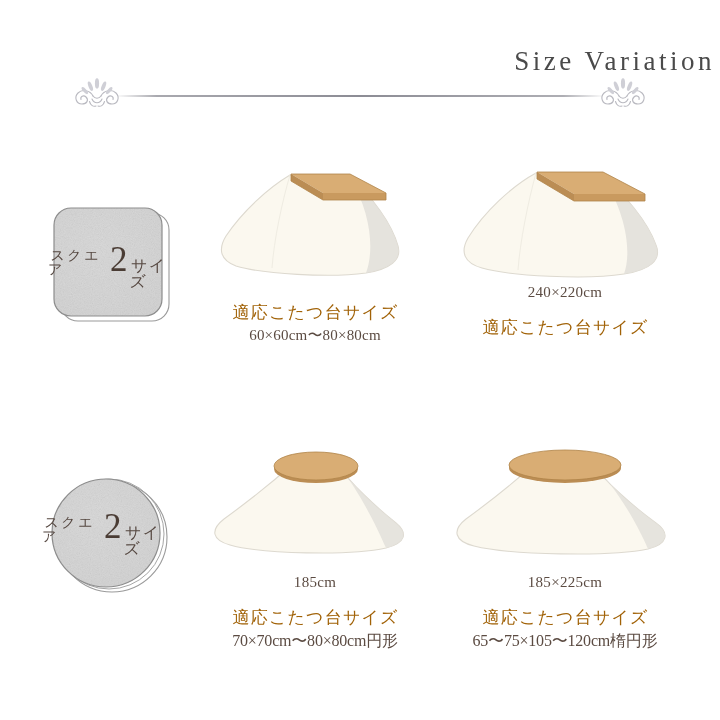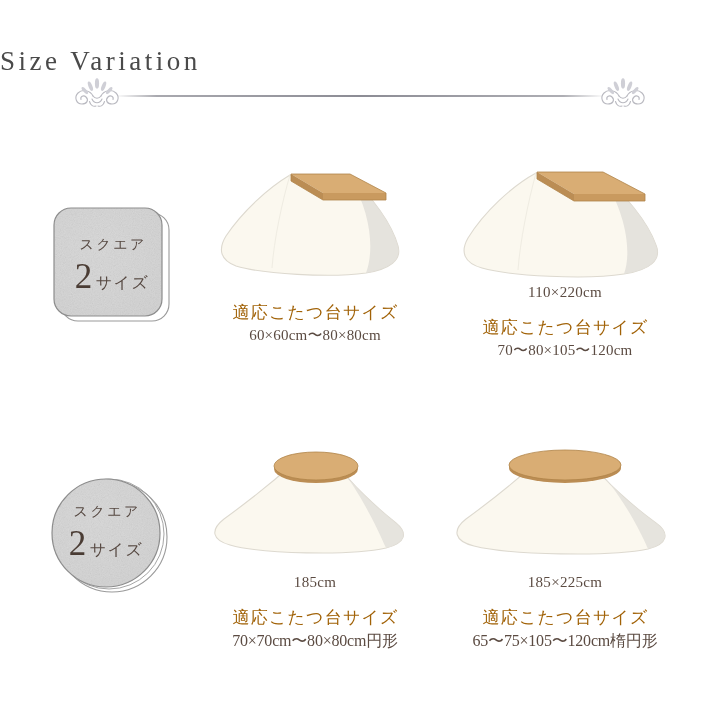--- a/index.html
+++ b/index.html
@@ -26,21 +26,21 @@
     left: 0;
     top: 0;
     width: 720px;
     height: 120px;
   }
   .title {
     position: absolute;
     left: 0;
     top: 48px;
     width: 715px;
-    text-align: left;
+    text-align: right;
     font-family: "Liberation Serif", "DejaVu Serif", serif;
     font-size: 27px;
     letter-spacing: 3.5px;
     color: #4a4a4a;
     font-weight: 400;
     line-height: 1;
   }
   .divider-wrap {
     position: absolute;
     left: 0;
@@ -88,21 +88,21 @@
   .badge-square { left: 48px; top: 62px; }
   .badge-round  { left: 46px; top: 42px; }
 
   .badge-label {
     position: absolute;
     left: 0;
     top: 0;
     width: 128px;
     height: 128px;
     display: flex;
-    flex-direction: column;
+    flex-direction: row;
     align-items: center;
     justify-content: center;
     color: #4e4038;
     z-index: 4;
   }
   .badge-label .kana {
     font-family: "Liberation Serif", "DejaVu Serif", serif;
     font-size: 14px;
     letter-spacing: 2.5px;
     text-indent: 2.5px;
@@ -298,23 +298,22 @@
           <path d="M162 36 C184 53, 208 82, 216 105 C222 120, 210 130, 184 134
                    C192 112, 186 72, 162 36 Z" fill="#e2e0da" opacity="0.9"></path>
           <path d="M96 33 C88 62, 80 102, 78 130" fill="none" stroke="#efece2" stroke-width="1"></path>
           <path d="M97 32 L163 32 L205 54 L134 54 Z" fill="#d9ad74"></path>
           <path d="M134 54 L205 54 L205 61 L134 61 Z" fill="#c99a5f"></path>
           <path d="M97 32 L134 54 L134 61 L97 39 Z" fill="#bb8d54"></path>
           <path d="M97 32 L163 32 L205 54 L205 61 L134 61 L97 39 Z" fill="none" stroke="#b08449" stroke-width="0.8"></path>
         </svg>
       </div>
       <div class="captions">
-        <div class="size-main">110×220cm</div>
+        <div class="size-main">240×220cm</div>
         <div class="fit-label">適応こたつ台サイズ</div>
-        <div class="fit-value">70〜80×105〜120cm</div>
       </div>
     </div>
   </div>
 
   <div class="row row-round">
 
     <div class="badge badge-round">
       <svg width="128" height="128" viewBox="0 0 128 128" xmlns="http://www.w3.org/2000/svg">
         <defs>
           <radialGradient id="rdTex" cx="42%" cy="36%" r="72%">

